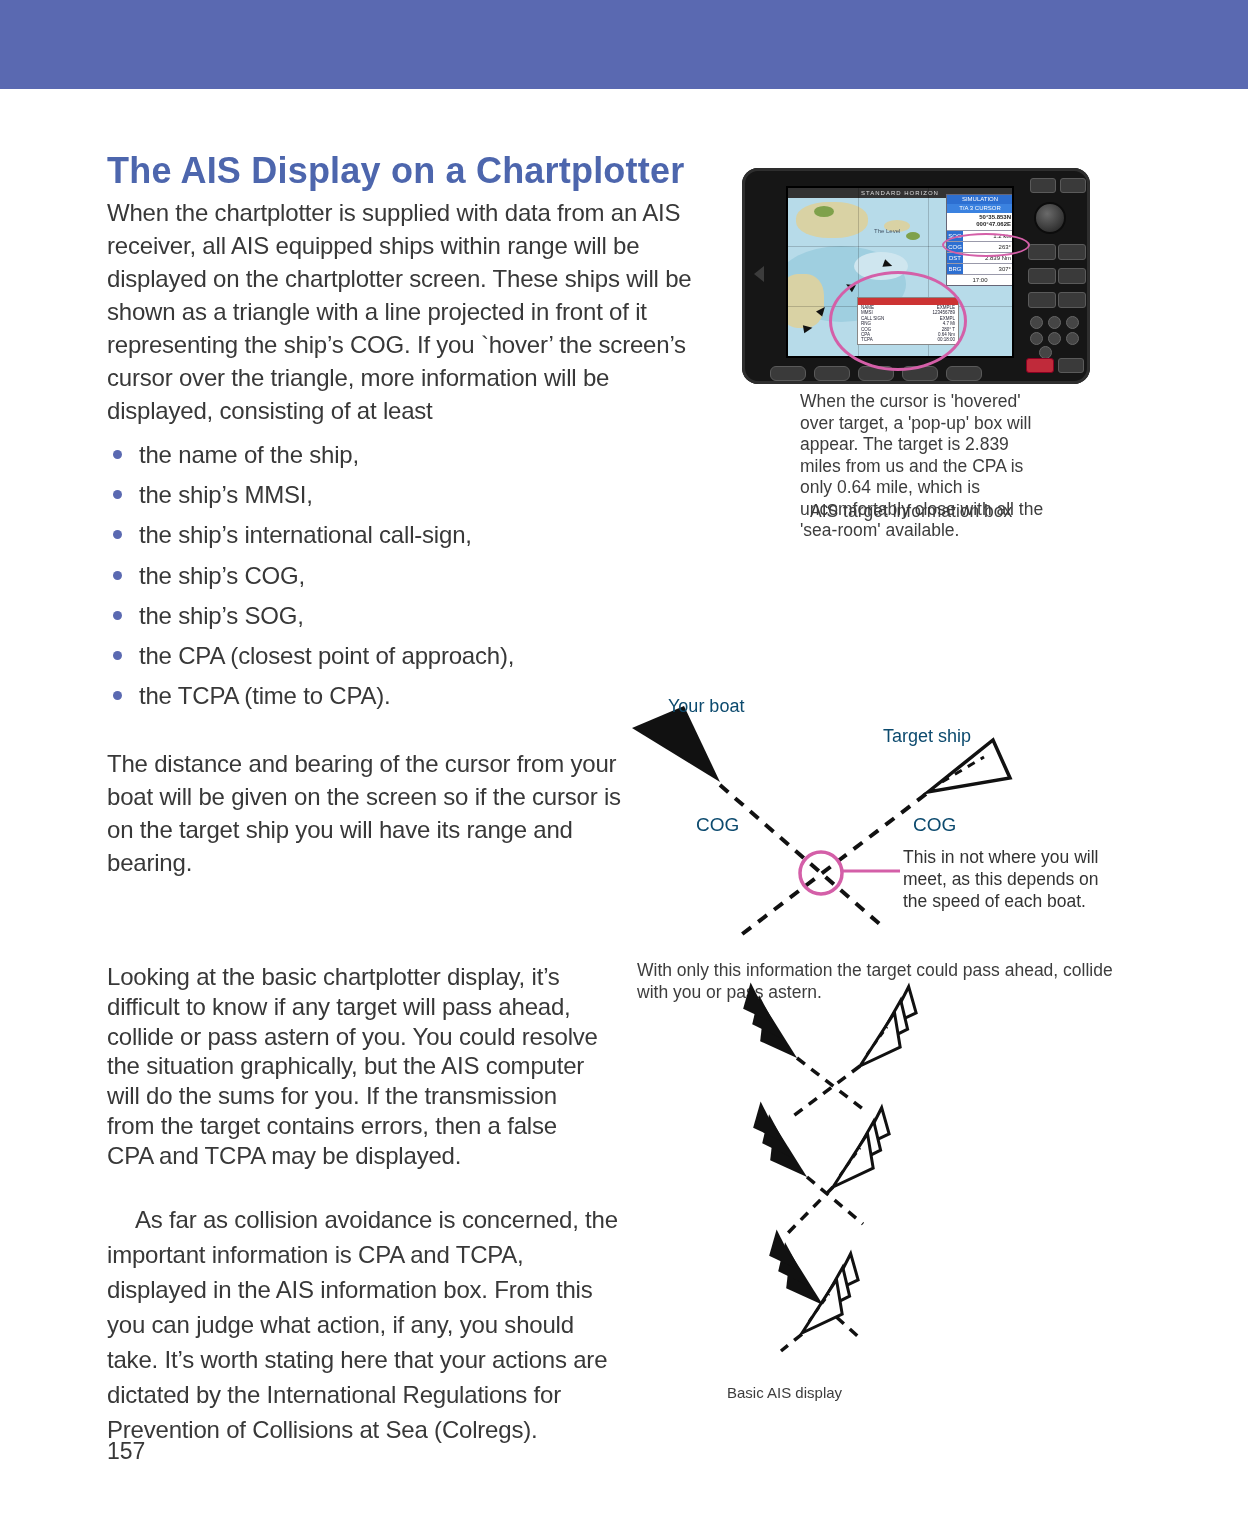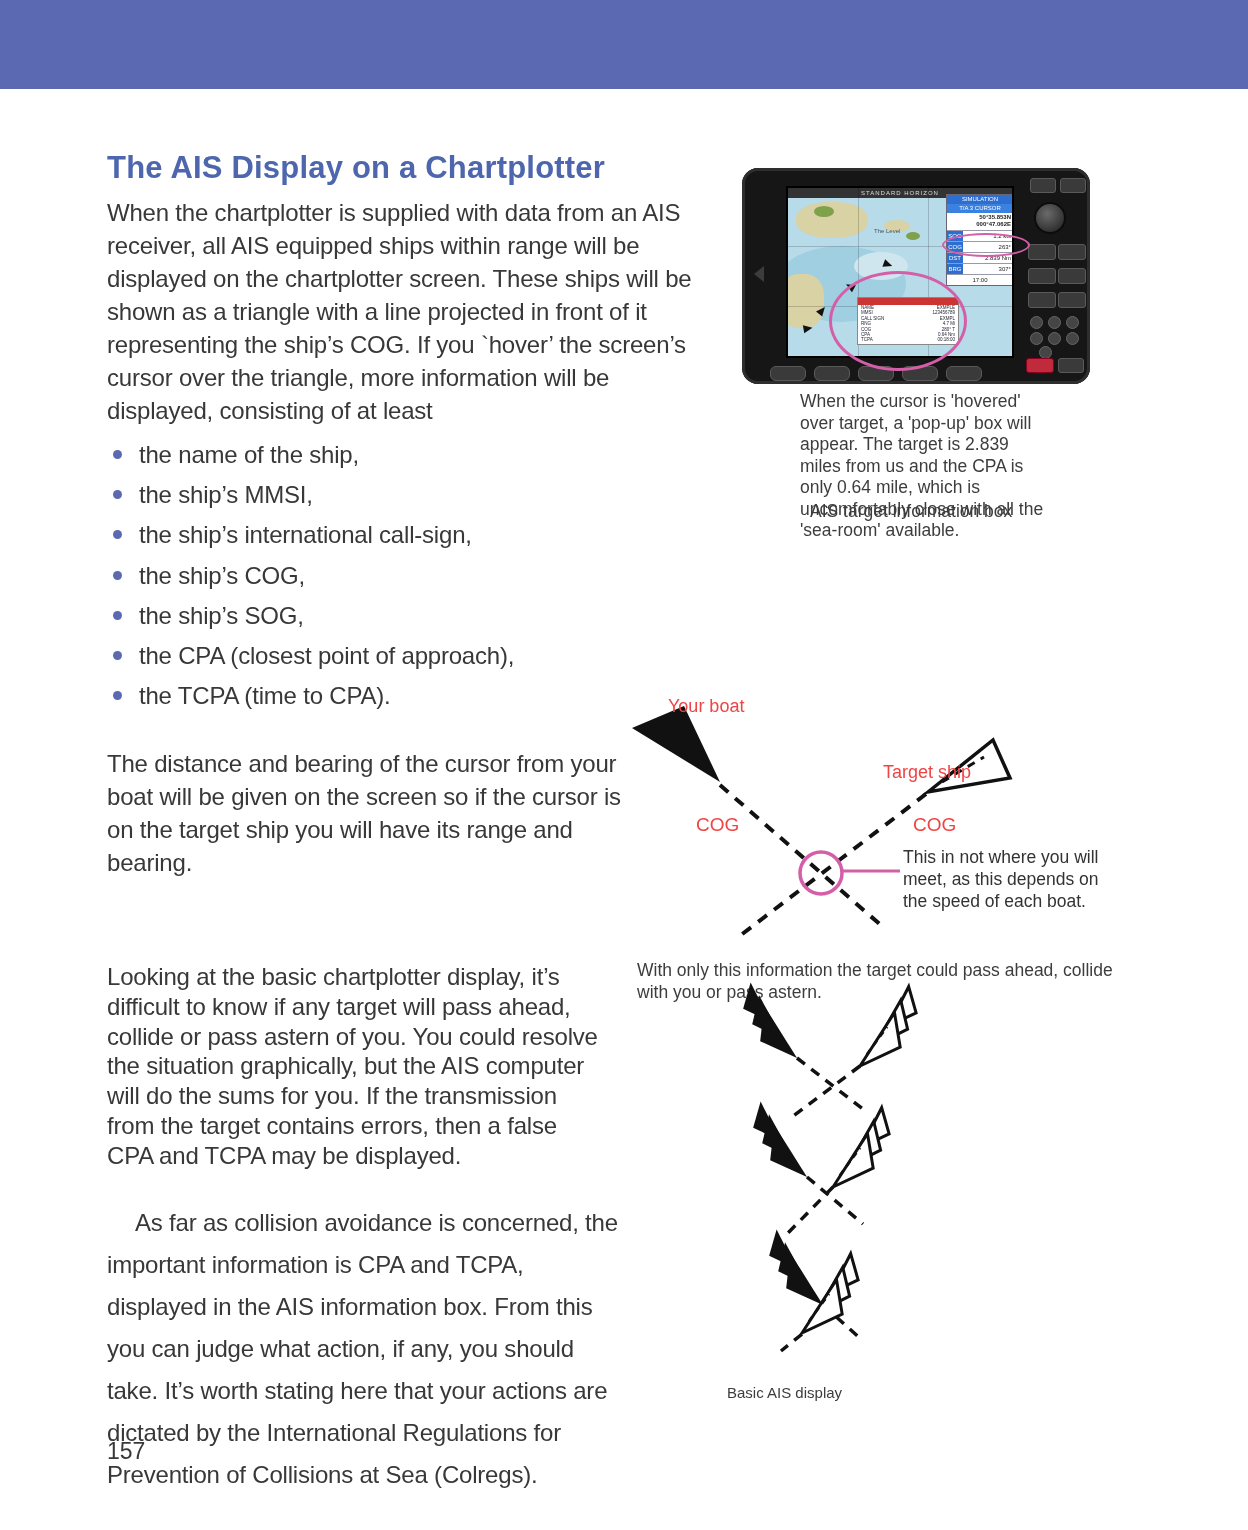--- a/index.html
+++ b/index.html
@@ -1,33 +1,33 @@
 <!DOCTYPE html>
 <html><head>
 <meta charset="utf-8">
 <style>
   html,body{margin:0;padding:0;background:#ffffff;}
   .page{position:relative;width:1248px;height:1530px;background:#ffffff;overflow:hidden;
         font-family:"Liberation Sans",sans-serif;color:#383838;}
   .band{position:absolute;left:0;top:0;width:1248px;height:89px;background:#5a69b1;}
-  .h1{position:absolute;left:107px;top:150px;font-size:31px;font-weight:bold;color:#4d66ad;letter-spacing:.2px;}
+  .h1{position:absolute;left:107px;top:150px;font-size:36px;font-weight:bold;color:#4d66ad;letter-spacing:.2px;}
   .bodytext{font-size:24px;line-height:33px;color:#383838;letter-spacing:-0.2px;}
   .para1{position:absolute;left:107px;top:196px;width:600px;}
   .bullets{position:absolute;left:107px;top:441px;width:560px;margin:0;padding:0;list-style:none;}
   .bullets li{position:relative;height:40.2px;padding-left:32px;font-size:24px;color:#383838;letter-spacing:-0.2px;}
   .dot{position:absolute;left:6px;top:9px;width:9px;height:9px;border-radius:50%;background:#5a69b1;display:inline-block;}
   .para2{position:absolute;left:107px;top:747px;width:520px;}
   .h2{position:absolute;left:107px;top:920px;font-size:26px;font-weight:bold;font-style:italic;color:#4d66ad;}
   .para3{position:absolute;left:107px;top:962px;width:500px;line-height:29.8px;}
-  .para4{position:absolute;left:107px;top:1202px;width:512px;line-height:42px;text-indent:28px;}
+  .para4{position:absolute;left:107px;top:1202px;width:512px;line-height:35px;text-indent:28px;}
   .pagenum{position:absolute;left:107px;top:1438px;font-size:23px;color:#383838;}
   .cap{font-size:17.5px;line-height:21.5px;color:#3d3d3d;}
   .cap1{position:absolute;left:800px;top:391px;width:254px;}
   .cap2{position:absolute;left:810px;top:501px;}
-  .lbl{position:absolute;font-size:18px;color:#ef4444;}
+  .lbl{position:absolute;font-size:18px;color:#0c4a6e;}
   .note{position:absolute;left:903px;top:847px;width:196px;font-size:17.5px;line-height:21.8px;color:#333;}
   .withonly{position:absolute;left:637px;top:959px;width:478px;font-size:17.5px;line-height:22px;color:#3d3d3d;}
   .inst{position:absolute;left:627px;top:1352px;font-size:17.5px;color:#3d3d3d;}
   .basiccap{position:absolute;left:727px;top:1384px;font-size:15px;color:#3d3d3d;}
   svg{position:absolute;overflow:visible;}
 
   
   .plotter{position:absolute;left:742px;top:168px;width:348px;height:216px;}
   .pl-body{position:absolute;left:0;top:0;width:348px;height:216px;background:#161616;border-radius:16px;
            box-shadow:inset 0 0 0 3px #2e2e2e;}
@@ -204,21 +204,21 @@
   <svg style="left:620px;top:690px;" width="580" height="270" viewBox="0 0 580 270">
     <polygon points="12,38 64,16 100,92" fill="#111"></polygon>
     <line x1="100" y1="95" x2="263" y2="237" stroke="#111" stroke-width="4" stroke-dasharray="11 9"></line>
     <polygon points="308,102 373,50 390,88" fill="#fff" stroke="#111" stroke-width="3.5"></polygon>
     <line x1="322" y1="92" x2="364" y2="67" stroke="#111" stroke-width="3" stroke-dasharray="8 7"></line>
     <line x1="306" y1="104" x2="117" y2="248" stroke="#111" stroke-width="4" stroke-dasharray="11 9"></line>
     <circle cx="201" cy="183" r="21" fill="none" stroke="#d45fa8" stroke-width="3.5"></circle>
     <line x1="223" y1="181" x2="280" y2="181" stroke="#d45fa8" stroke-width="3"></line>
   </svg>
   <div class="lbl" style="left:668px;top:696px;">Your boat</div>
-  <div class="lbl" style="left:883px;top:762px;">Target ship</div>
+  <div class="lbl" style="left:883px;top:726px;">Target ship</div>
   <div class="lbl" style="left:696px;top:814px;font-size:19px;">COG</div>
   <div class="lbl" style="left:913px;top:814px;font-size:19px;">COG</div>
   <div class="note">This in not where you will meet, as this depends on the speed of each boat.</div>
 
   <div class="withonly">With only this information the target could pass ahead, collide with you or pass astern.</div>
 
   <svg style="left:620px;top:1005px;" width="430" height="350" viewBox="0 0 430 350">
     <defs>
       <g id="bb">
         <polygon points="0,0 -56,-26 -40,6" fill="#111"></polygon>

